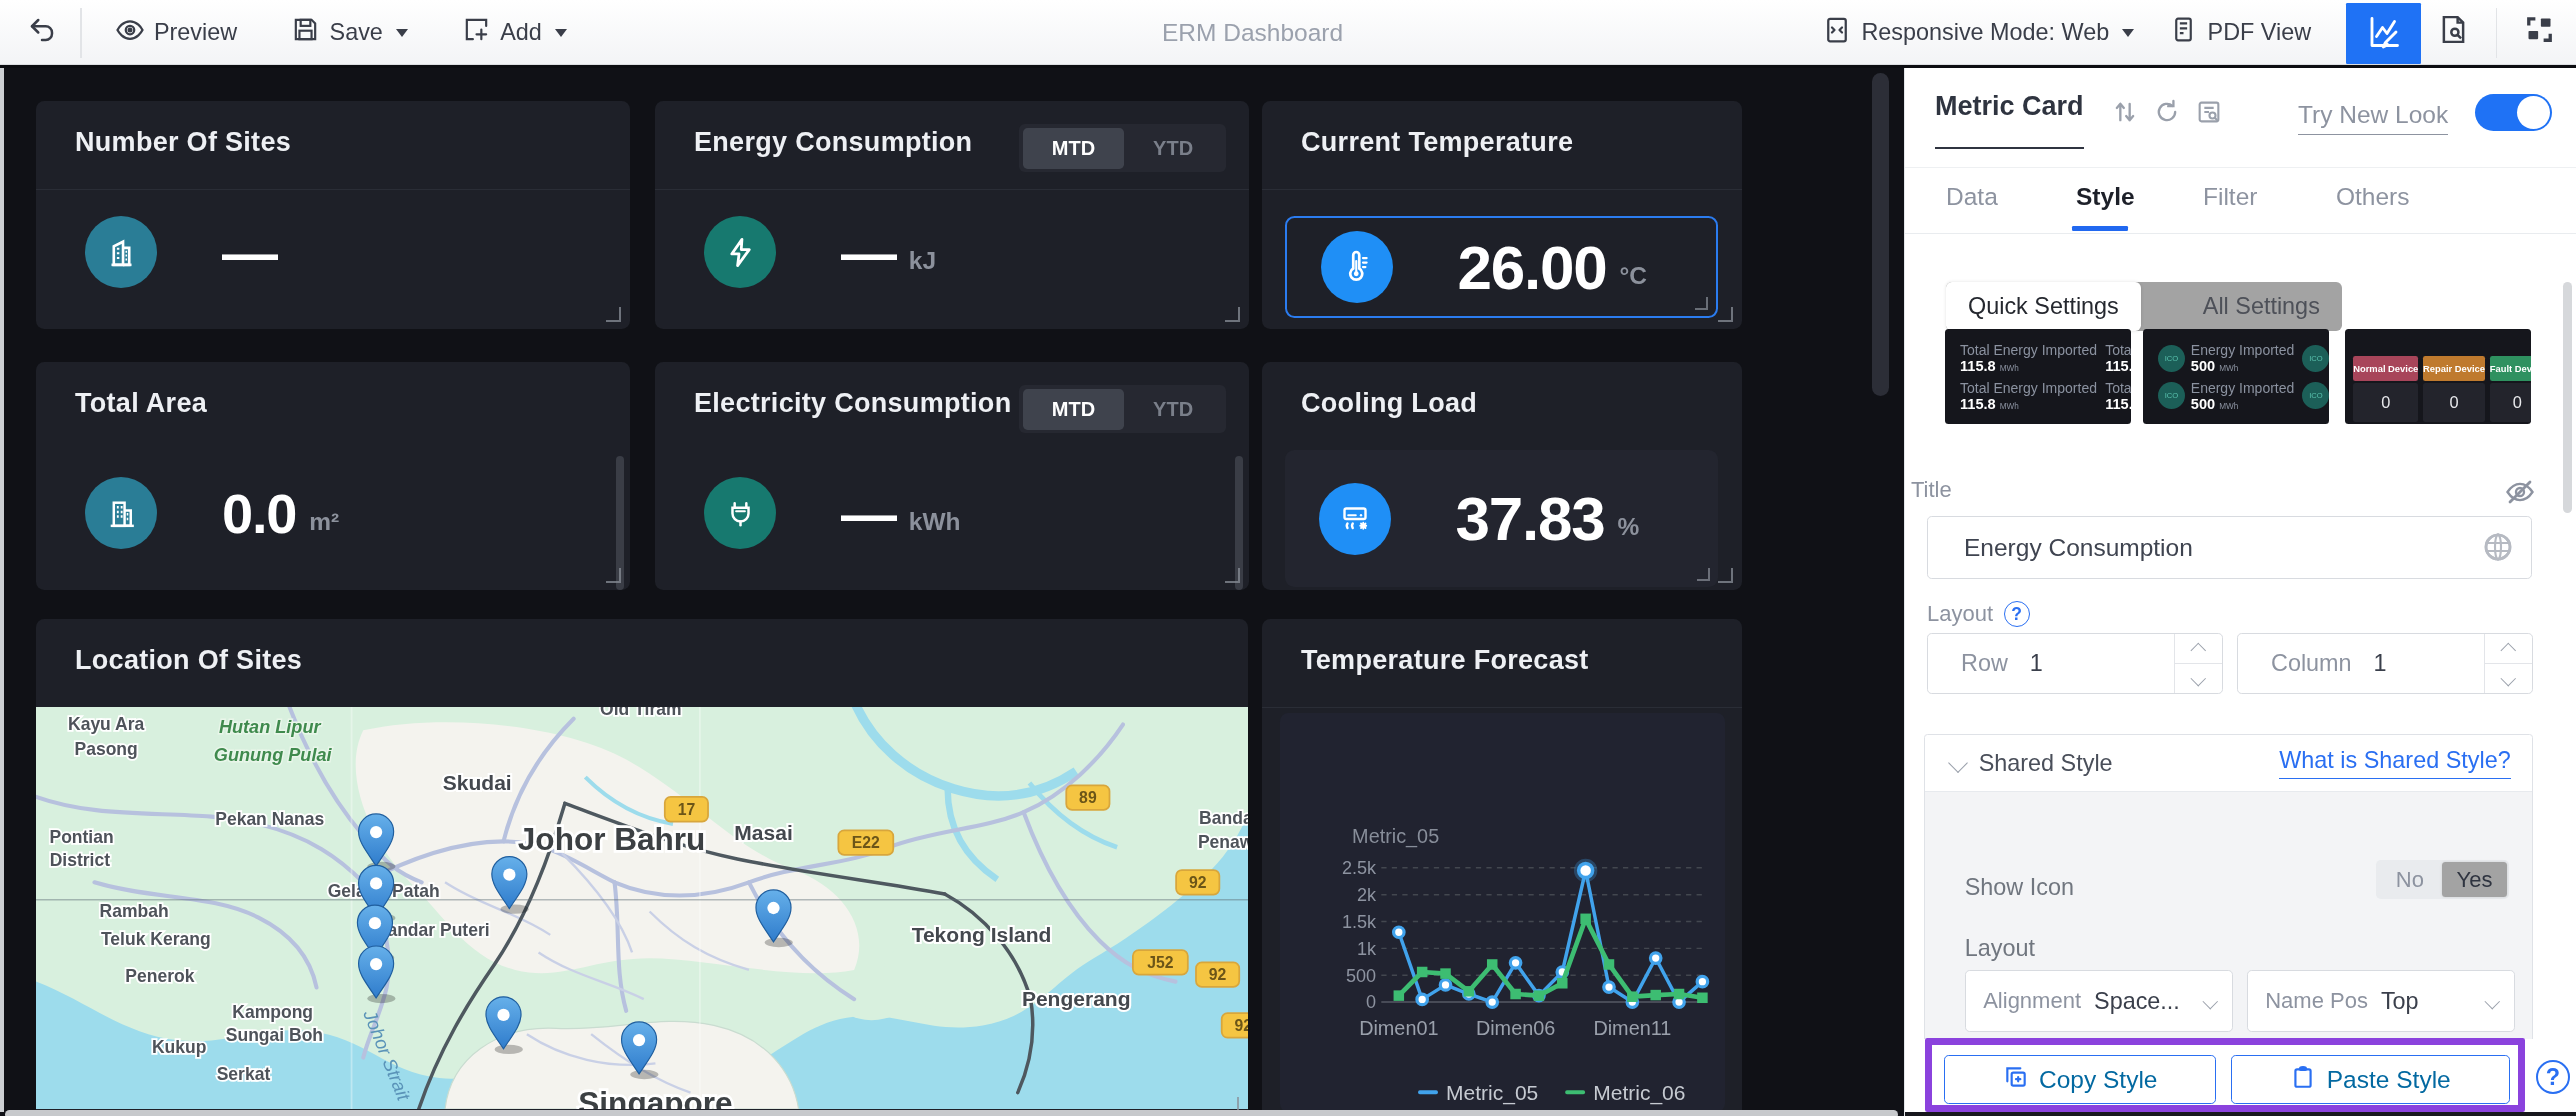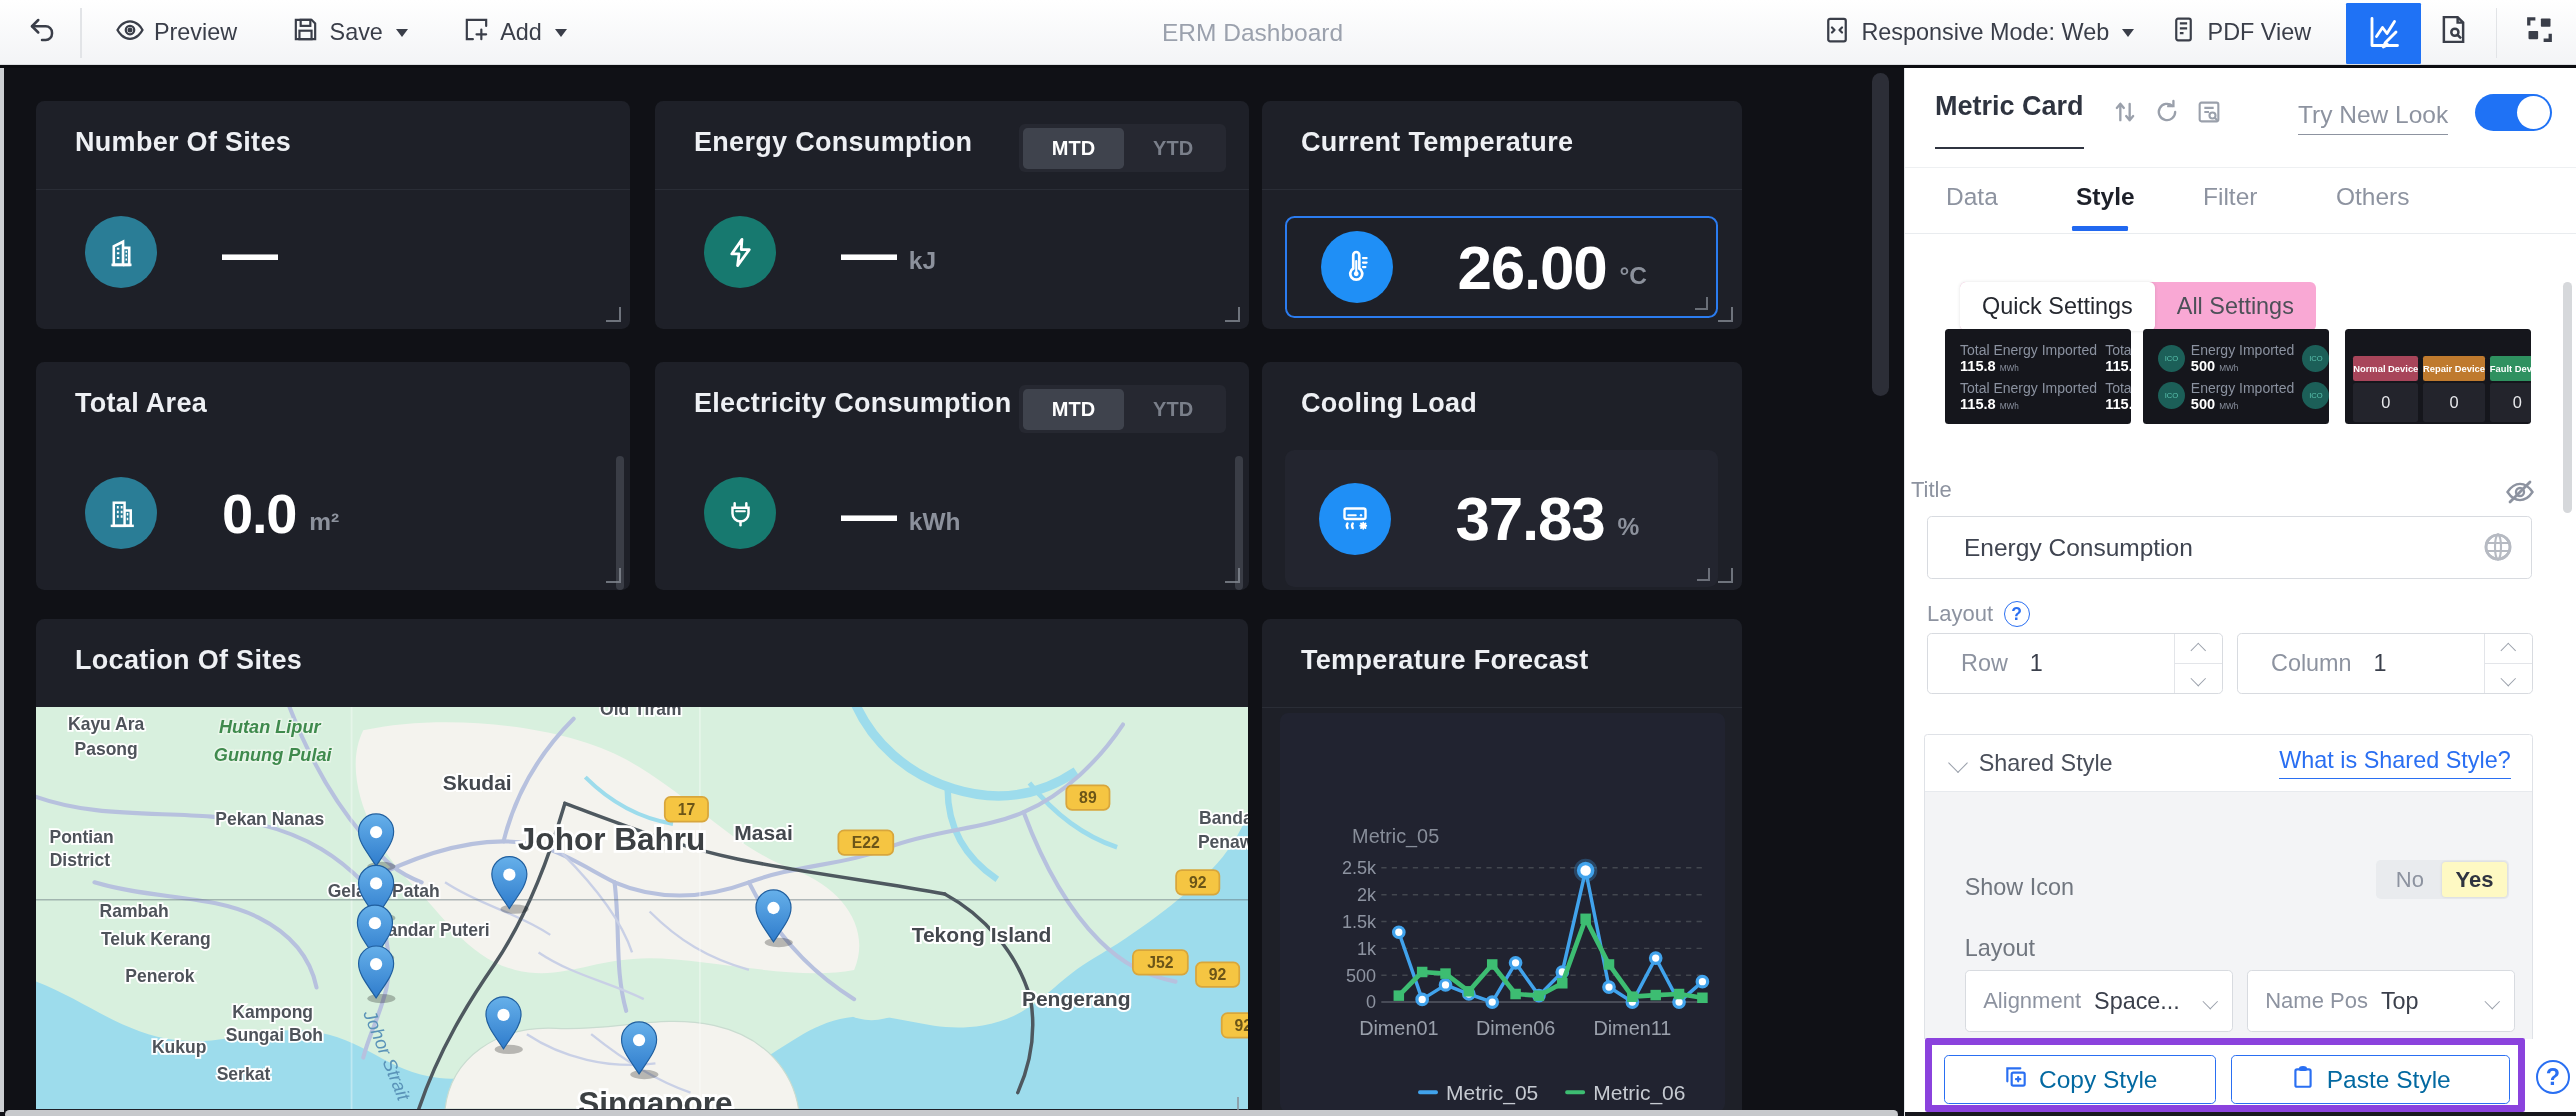--- a/index.html
+++ b/index.html
@@ -92,21 +92,21 @@
   .hdr-icon { top:30px; color:#9aa0ab; }
   .try-link { top:33px; font-size:24.5px; color:#8d93a0; border-bottom:1.8px solid #8d93a0; padding-bottom:4.7px; }
   .toggle { left:570px; top:26px; width:77px; height:37px; background:#1f72f5; border-radius:20px; cursor:pointer; }
   .toggle .knob { position:absolute; right:2.3px; top:2.3px; width:33px; height:33px; background:#fff; border-radius:50%; }
   .p-div1 { left:0; top:99px; width:672px; height:1.2px; background:#eef0f2; }
   .tab { top:115px; font-size:24.5px; color:#8d93a0; cursor:pointer; }
   .tab.active { color:#1d2029; font-weight:700; }
   .tab-underline { left:167px; top:158px; width:56px; height:4.7px; background:#2168f0; border-radius:1.2px; }
   .p-div2 { left:0; top:165px; width:672px; height:1.2px; background:#e9ecef; }
 
-  .settings-seg { left:55px; top:214px; height:49px; background:#f9a8d4; border-radius:5.8px; display:flex; padding:0; }
+  .settings-seg { left:41px; top:214px; height:49px; background:#a3a3a3; border-radius:5.8px; display:flex; padding:0;gap:40px; }
   .settings-seg .sseg { font-size:23.4px; display:flex; align-items:center; padding:0 22px; border-radius:5.8px;
     color:#4d5058; cursor:pointer; }
   .settings-seg .sseg.on { background:#ffffff; color:#25282f; box-shadow:0 0 3.5px rgba(0,0,0,.12); }
 
   .thumb { top:261px; width:186px; height:95px; background:#15161c; border-radius:3.5px; cursor:pointer; overflow:hidden; }
   #thumb1 { left:40px; } #thumb2 { left:238px; } #thumb3 { left:440px; }
   .t-grid { display:grid; grid-template-columns:1fr 1fr; gap:5.8px 8.2px; padding:13px 15px; }
   .t-lab { font-size:14px; color:#8b92a0; white-space:nowrap;text-align:right; }
   .t-val { font-size:14.6px; font-weight:700; color:#ffffff; }
   .t-unit { font-size:8.2px; color:#8b92a0; font-weight:400; }
@@ -144,21 +144,21 @@
   .shared-box { left:18.7px; top:666px; width:609px; height:385px; border:1.2px solid #dfe2e7; border-radius:3.5px; background:#fff; }
   .shared-head { position:absolute; left:0; top:0; width:100%; height:56px; display:flex; align-items:center; padding:0 21px 0 26px; }
   .shared-head .sh-title { font-size:23.4px; color:#4a4f5a; margin-left:14px; }
   .shared-link { margin-left:auto; font-size:23.4px; color:#2a6ff2; border-bottom:1.8px solid #2a6ff2; padding-bottom:3.5px; cursor:pointer; }
   .shared-body { position:absolute; left:0; top:56px; width:100%; height:248px; background:#f3f4f6; border-top:1.2px solid #e7eaee; }
   .sb-abs { position:absolute; }
   .show-icon-lab { left:40px; top:82px; font-size:23.4px; color:#70767f; }
   .noyes { left:451px; top:68px; width:133px; height:39px; background:#e9ebee; border-radius:4.7px; display:flex; padding:1.8px; }
   .noyes .ny { flex:1; font-size:22px; display:flex; align-items:center; justify-content:center; border-radius:3.5px;
     color:#8d93a0; cursor:pointer; }
-  .noyes .ny.on { background:#fef9c3; color:#2f3440; box-shadow:0 0 2.9px rgba(0,0,0,.12);font-weight:bold; }
+  .noyes .ny.on { background:#a3a3a3; color:#2f3440; box-shadow:0 0 2.9px rgba(0,0,0,.12); }
   .layout2-lab { left:40px; top:143px; font-size:23.4px; color:#70767f; }
   .dd { top:178px; height:62px; background:#fff; border:1.2px solid #d8dbe0; border-radius:4.7px;
     display:flex; align-items:center; cursor:pointer; }
   #dd-align { left:40px; width:268px; } #dd-namepos { left:322px; width:268px; }
   .dd .dlab { font-size:22px; color:#8d93a0; margin-left:17.5px; white-space:nowrap; }
   .dd .dval { font-size:23.4px; color:#3a3f4b; margin-left:13px; white-space:nowrap; overflow:hidden; flex:1; }
   .dd .chev { margin-right:16.4px; flex:0 0 auto; }
   .spacing-lab { left:40px; top:256px; font-size:23.4px; color:#70767f; }
   .spacing-input { left:46px; top:272px; width:545px; height:58px; background:#fff; border:1.2px solid #d8dbe0;
     border-radius:4.7px; display:flex; align-items:center; }

